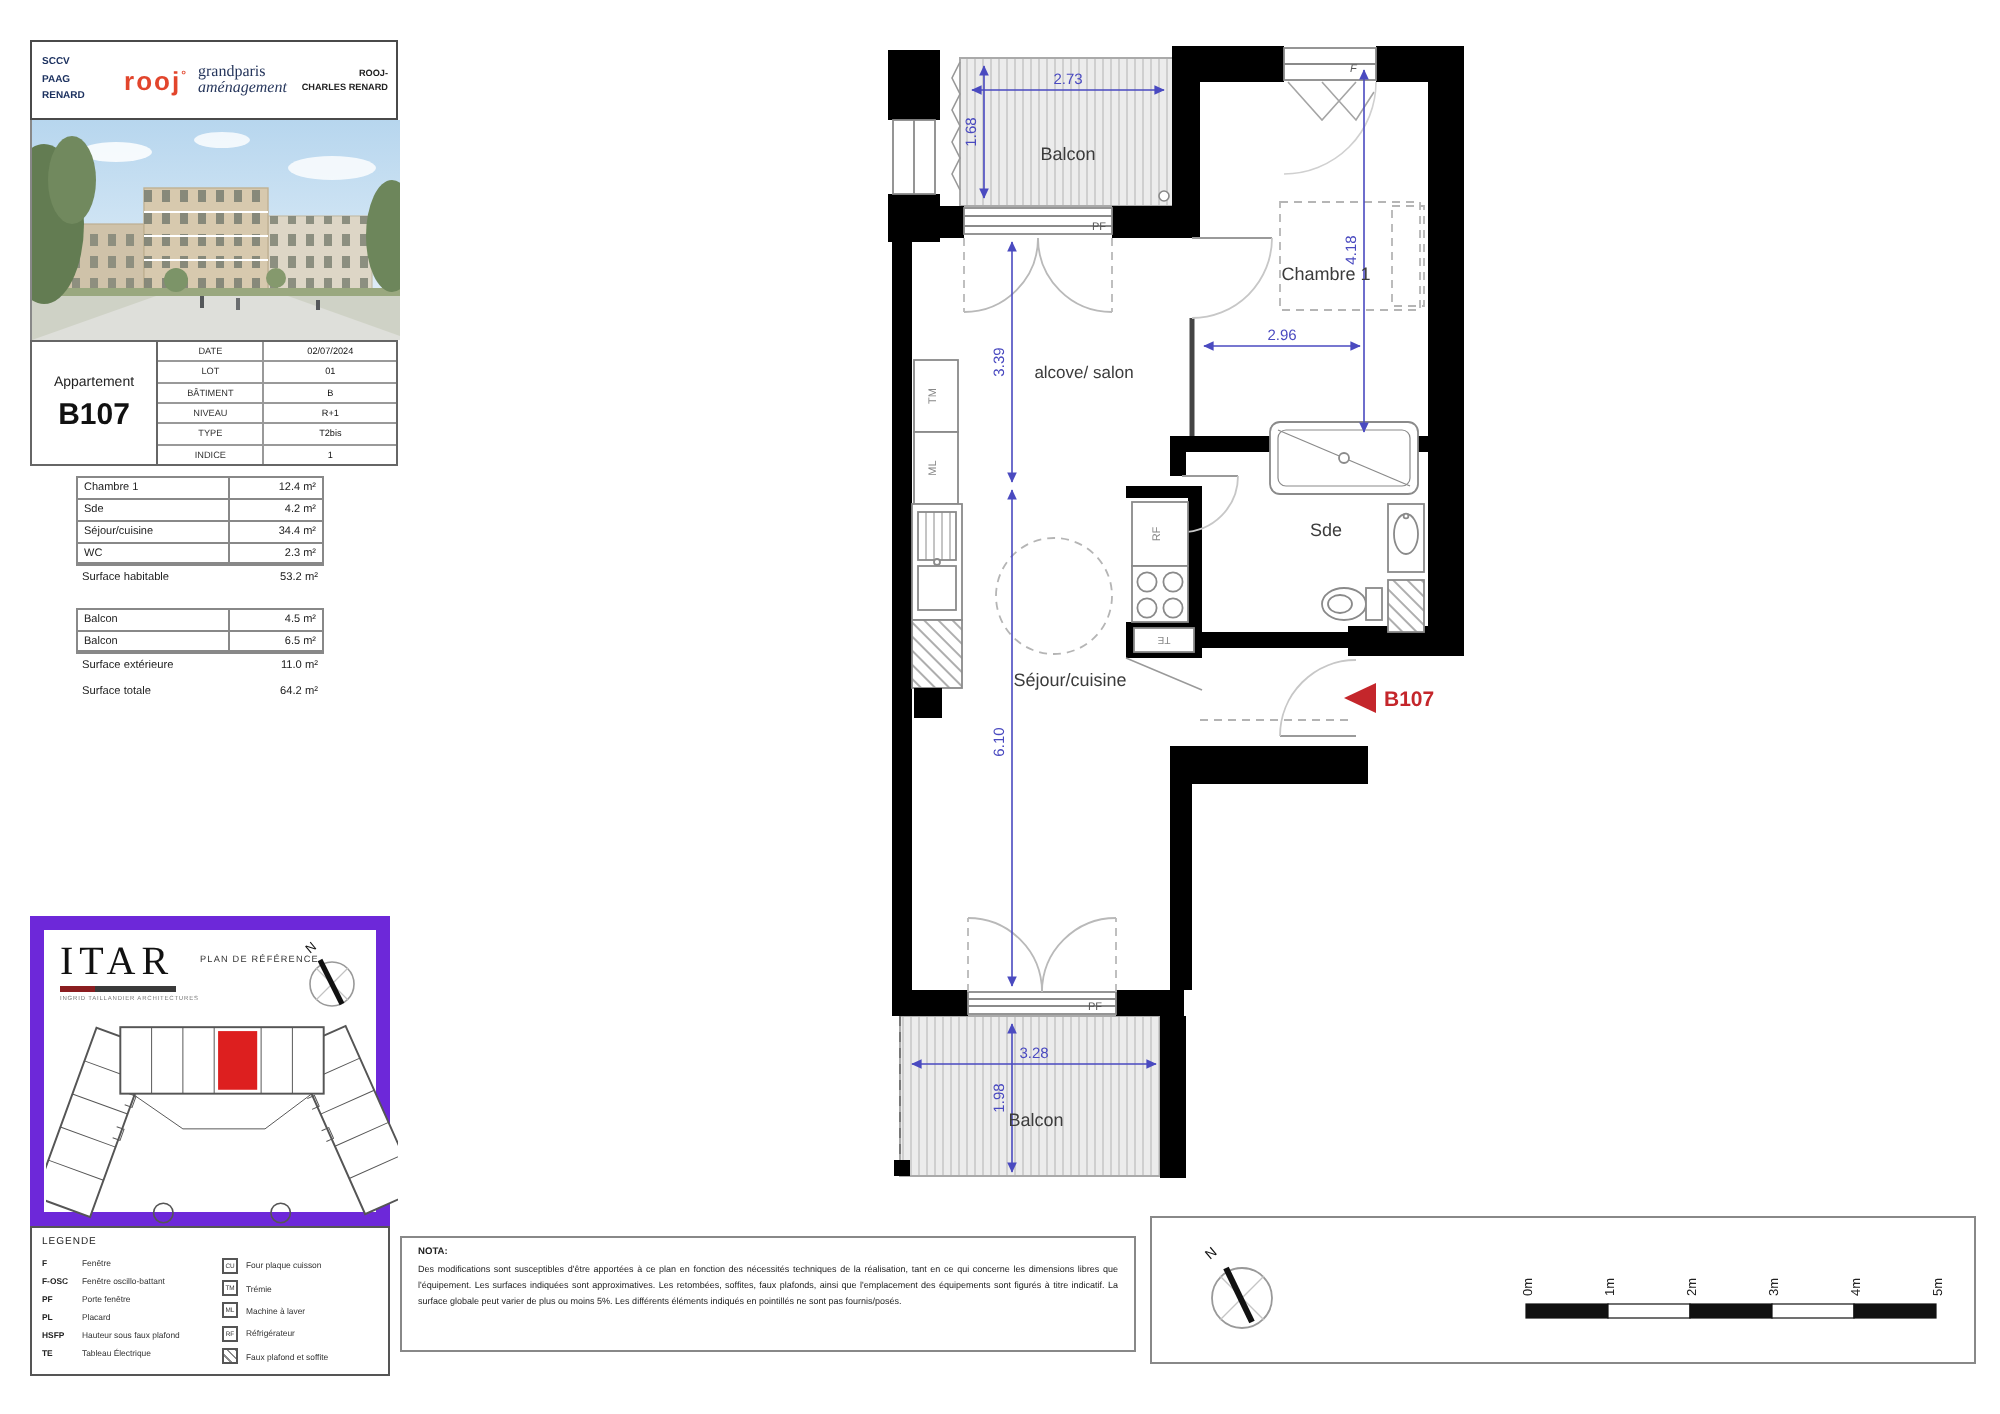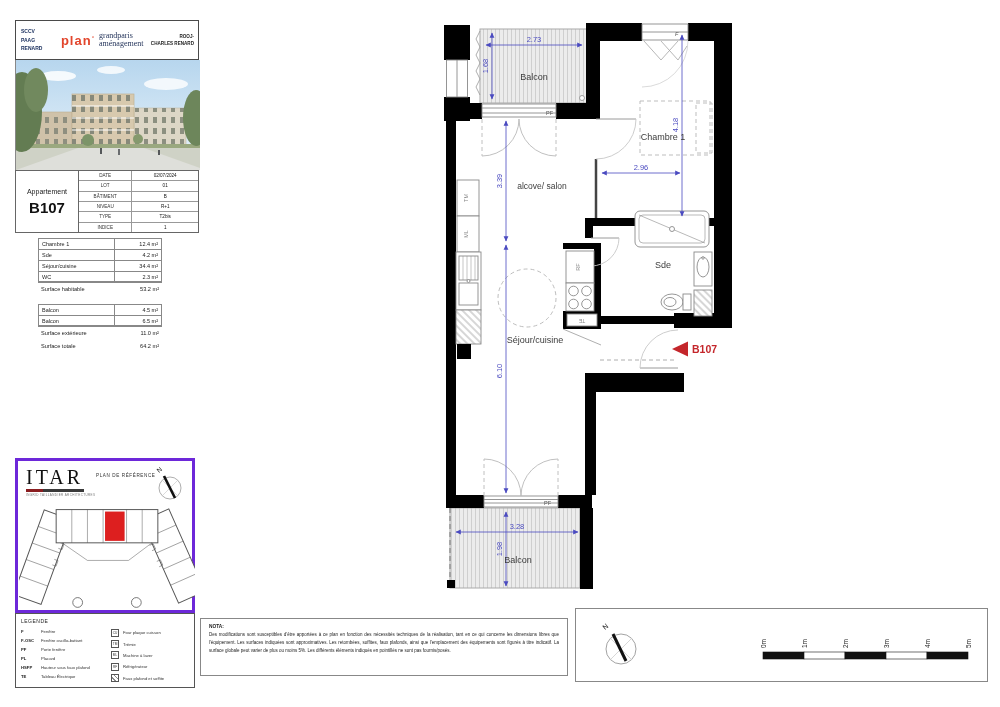--- a/index.html
+++ b/index.html
@@ -6,21 +6,21 @@
   #sheet{position:relative;width:1000px;height:707px;background:#fff;overflow:hidden;
          font-family:"Liberation Sans",sans-serif;color:#222;}
   .abs{position:absolute;}
 
   
   .logos{left:15px;top:20px;width:184px;height:40px;border:1px solid #4a4a4a;display:flex;align-items:center;box-sizing:border-box;background:#fff;}
   .owner{width:36px;padding-left:5px;font-size:5px;font-weight:bold;color:#1d3260;line-height:1.7;}
   .rooj{width:42px;text-align:center;font-size:13px;font-weight:bold;color:#e2452c;letter-spacing:1px;}
   .rooj sup{font-size:6px;}
   .gp{flex:1;text-align:left;font-family:"Liberation Serif",serif;color:#26365c;font-size:8px;line-height:1.05;}
-  .gp .l2{}
+  .gp .l2{font-style:italic;}
   .project{width:50px;text-align:right;padding-right:4px;font-size:4.6px;font-weight:bold;color:#222;line-height:1.6;}
 
   
   .photo{left:15px;top:60px;width:184px;height:110px;border-left:1px solid #888;border-right:1px solid #888;box-sizing:border-box;}
 
   
   .apt{left:15px;top:170px;width:184px;height:63px;border:1px solid #666;box-sizing:border-box;display:flex;background:#fff;}
   .apt-left{width:62px;border-right:1px solid #666;display:flex;flex-direction:column;justify-content:center;align-items:center;gap:4px;}
   .apt-label{font-size:7px;color:#222;}
   .apt-num{font-size:15px;font-weight:bold;color:#111;}
@@ -35,21 +35,21 @@
   .srow{display:flex;height:11px;box-sizing:border-box;}
   .srow.box .sname{border:1px solid #888;border-bottom:none;}
   .srow.box .sarea{border:1px solid #888;border-left:none;border-bottom:none;}
   .srow.box.last .sname,.srow.box.last .sarea{border-bottom:1px solid #888;}
   .sname{flex:1.7;display:flex;align-items:center;padding-left:3px;background:#fff;box-sizing:border-box;}
   .sarea{flex:1;display:flex;align-items:center;justify-content:flex-end;padding-right:3px;box-sizing:border-box;}
   .srow.total{height:13px;font-size:5.6px;}
   .gap{height:9px;}
 
   
-  .itar{left:15px;top:458px;width:180px;height:155px;border:3px solid #6d28d9;box-sizing:border-box;background:#fff;}
+  .itar{left:15px;top:458px;width:180px;height:155px;border:7px solid #6d28d9;box-sizing:border-box;background:#fff;}
   .itar-name{position:absolute;left:8px;top:6px;font-family:"Liberation Serif",serif;font-size:20px;letter-spacing:3px;color:#111;line-height:1;}
   .itar-bar{position:absolute;left:8px;top:28px;width:58px;height:2.5px;background:linear-gradient(90deg,#8a1d20 0 30%,#3a3a3a 30%);}
   .itar-sub{position:absolute;left:8px;top:32px;font-size:3px;letter-spacing:.4px;color:#777;}
   .itar-plan-label{position:absolute;left:78px;top:12px;font-size:4.6px;letter-spacing:.6px;color:#333;}
   .itar-compass{position:absolute;right:4px;top:2px;}
   .refplan{position:absolute;left:1px;top:41px;width:176px;height:111px;}
 
   
   .legend{left:15px;top:613px;width:180px;height:75px;border:1px solid #555;box-sizing:border-box;padding:4px 5px;background:#fff;}
   .leg-title{font-size:5px;letter-spacing:.5px;color:#222;margin-bottom:3px;}
@@ -79,21 +79,21 @@
 <body>
 
 <div id="sheet">
 
   <div class="abs logos">
     <div class="owner">
       <div>SCCV</div>
       <div>PAAG</div>
       <div>RENARD</div>
     </div>
-    <div class="rooj"><span>plan</span><sup>°</sup></div>
+    <div class="rooj"><span>rooj</span><sup>°</sup></div>
     <div class="gp">
       <div>grandparis</div>
       <div class="l2">aménagement</div>
     </div>
     <div class="project">
       <div>ROOJ-</div>
       <div>CHARLES RENARD</div>
     </div>
   </div>
 

